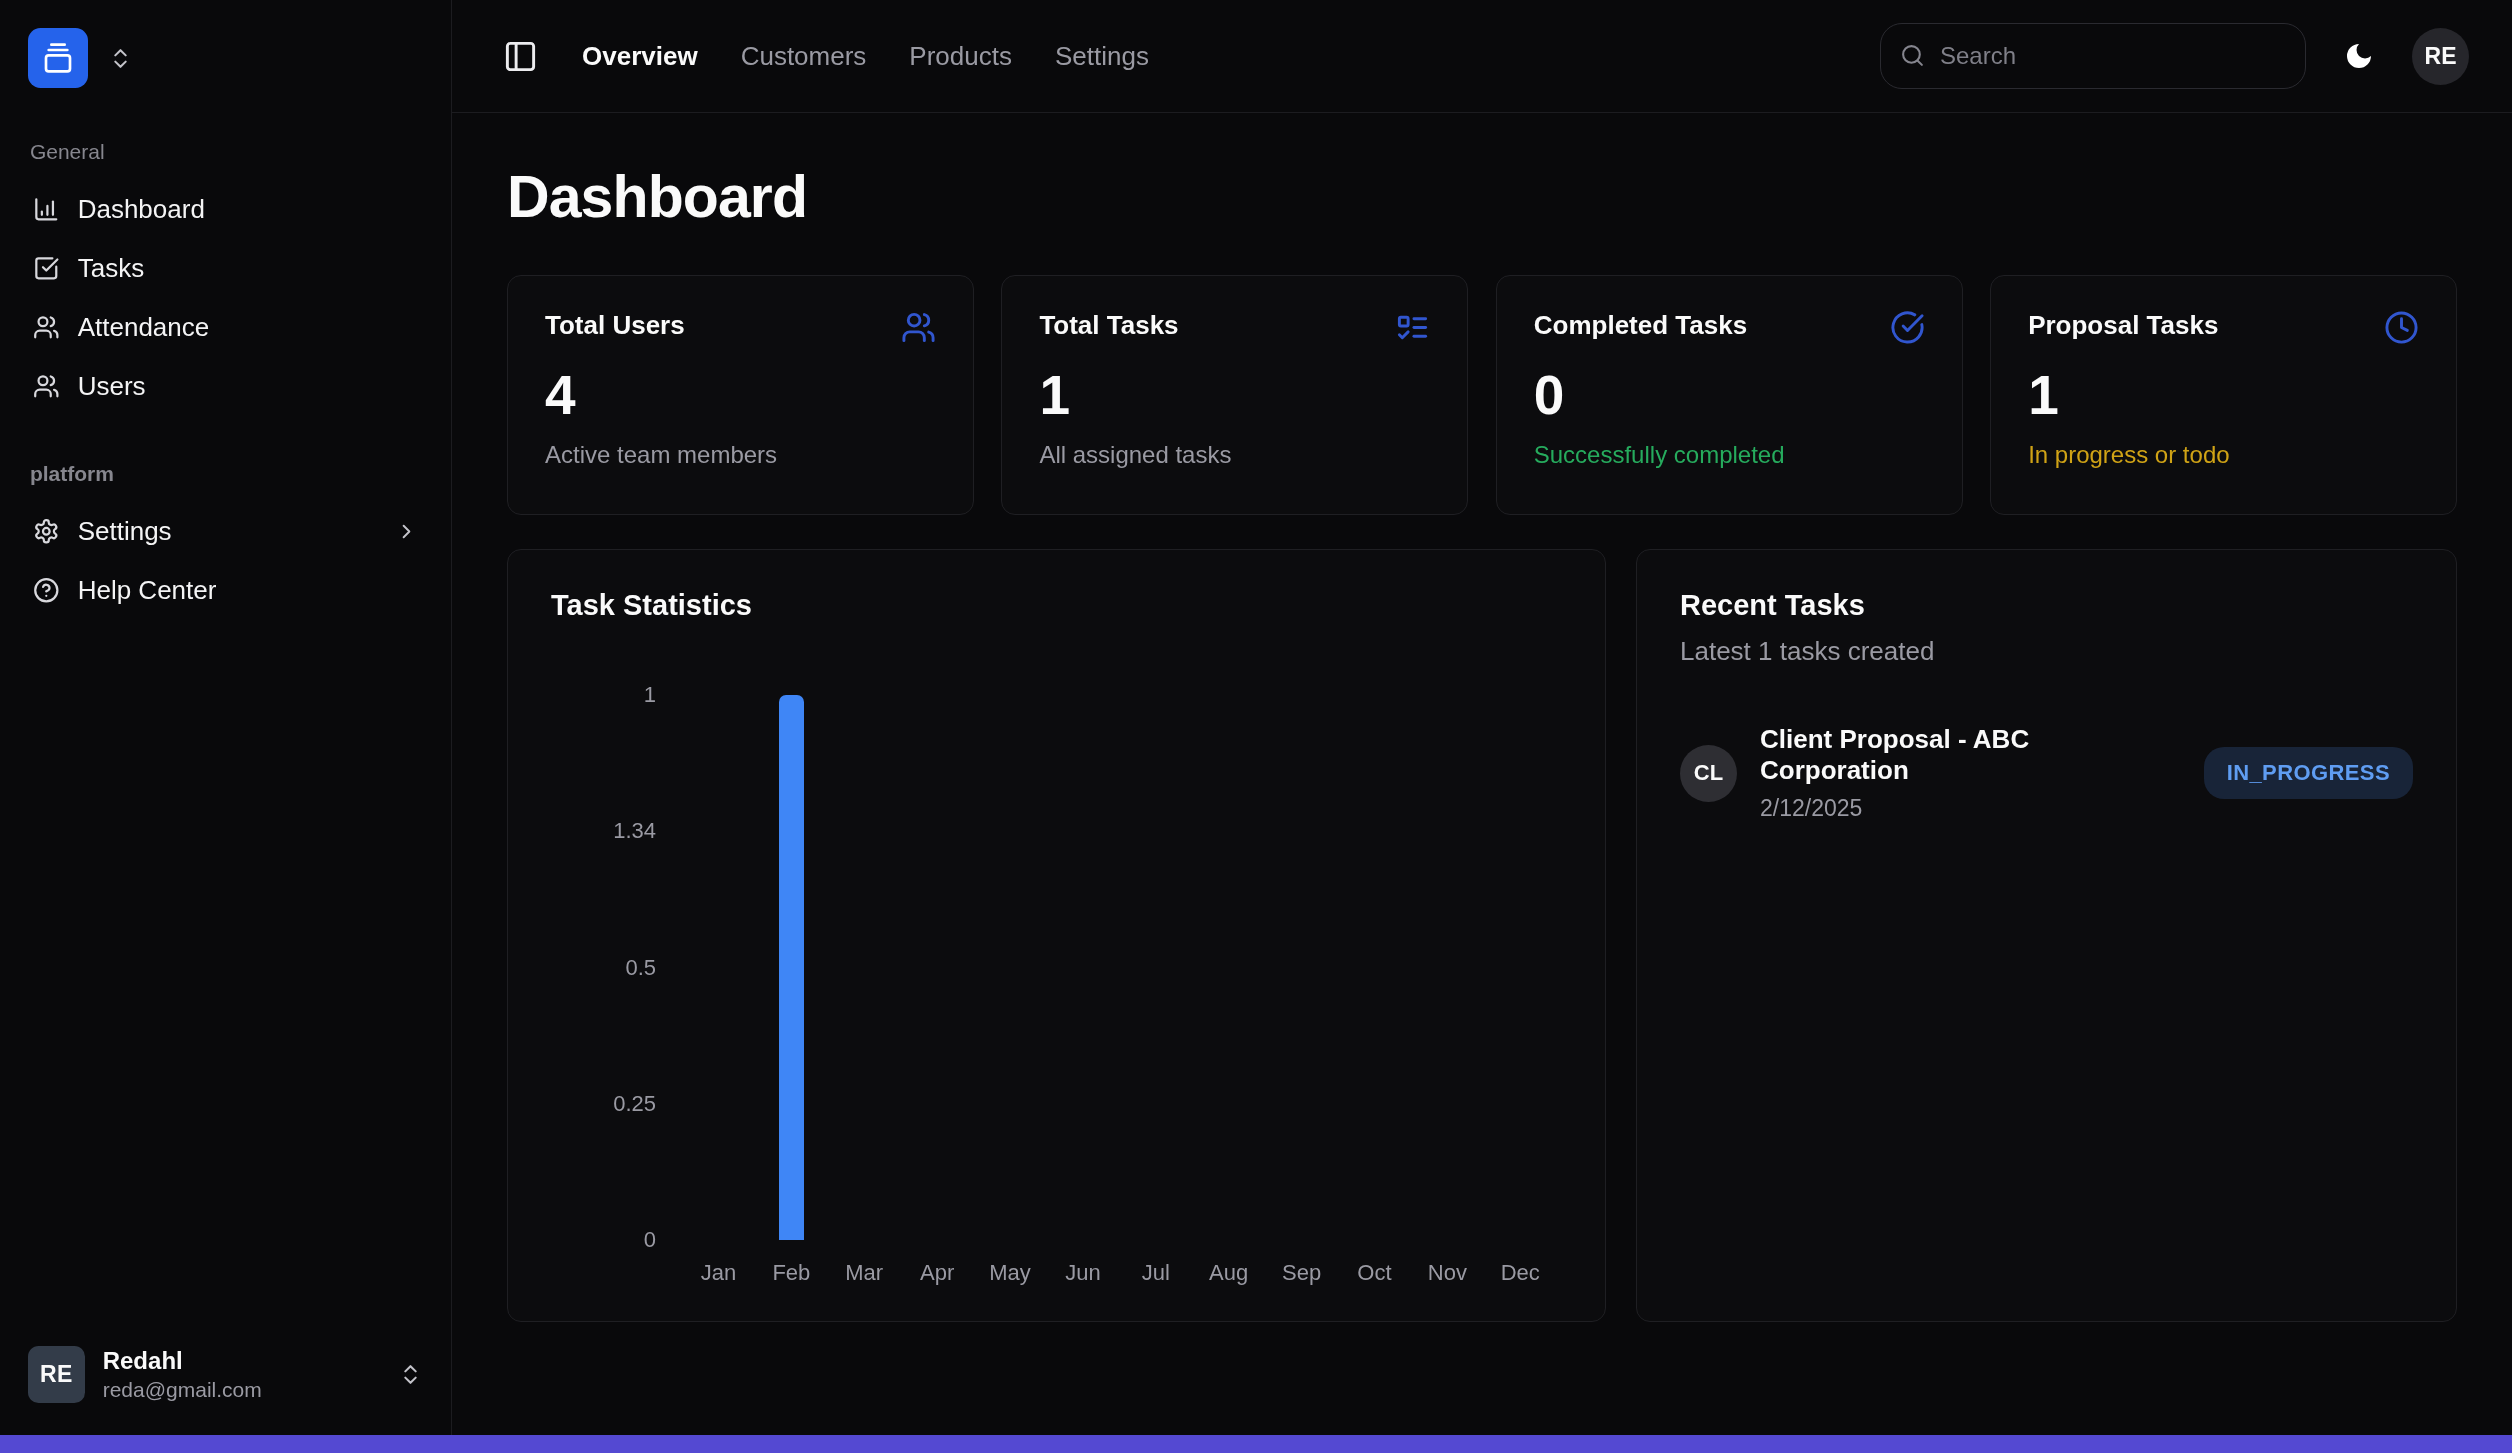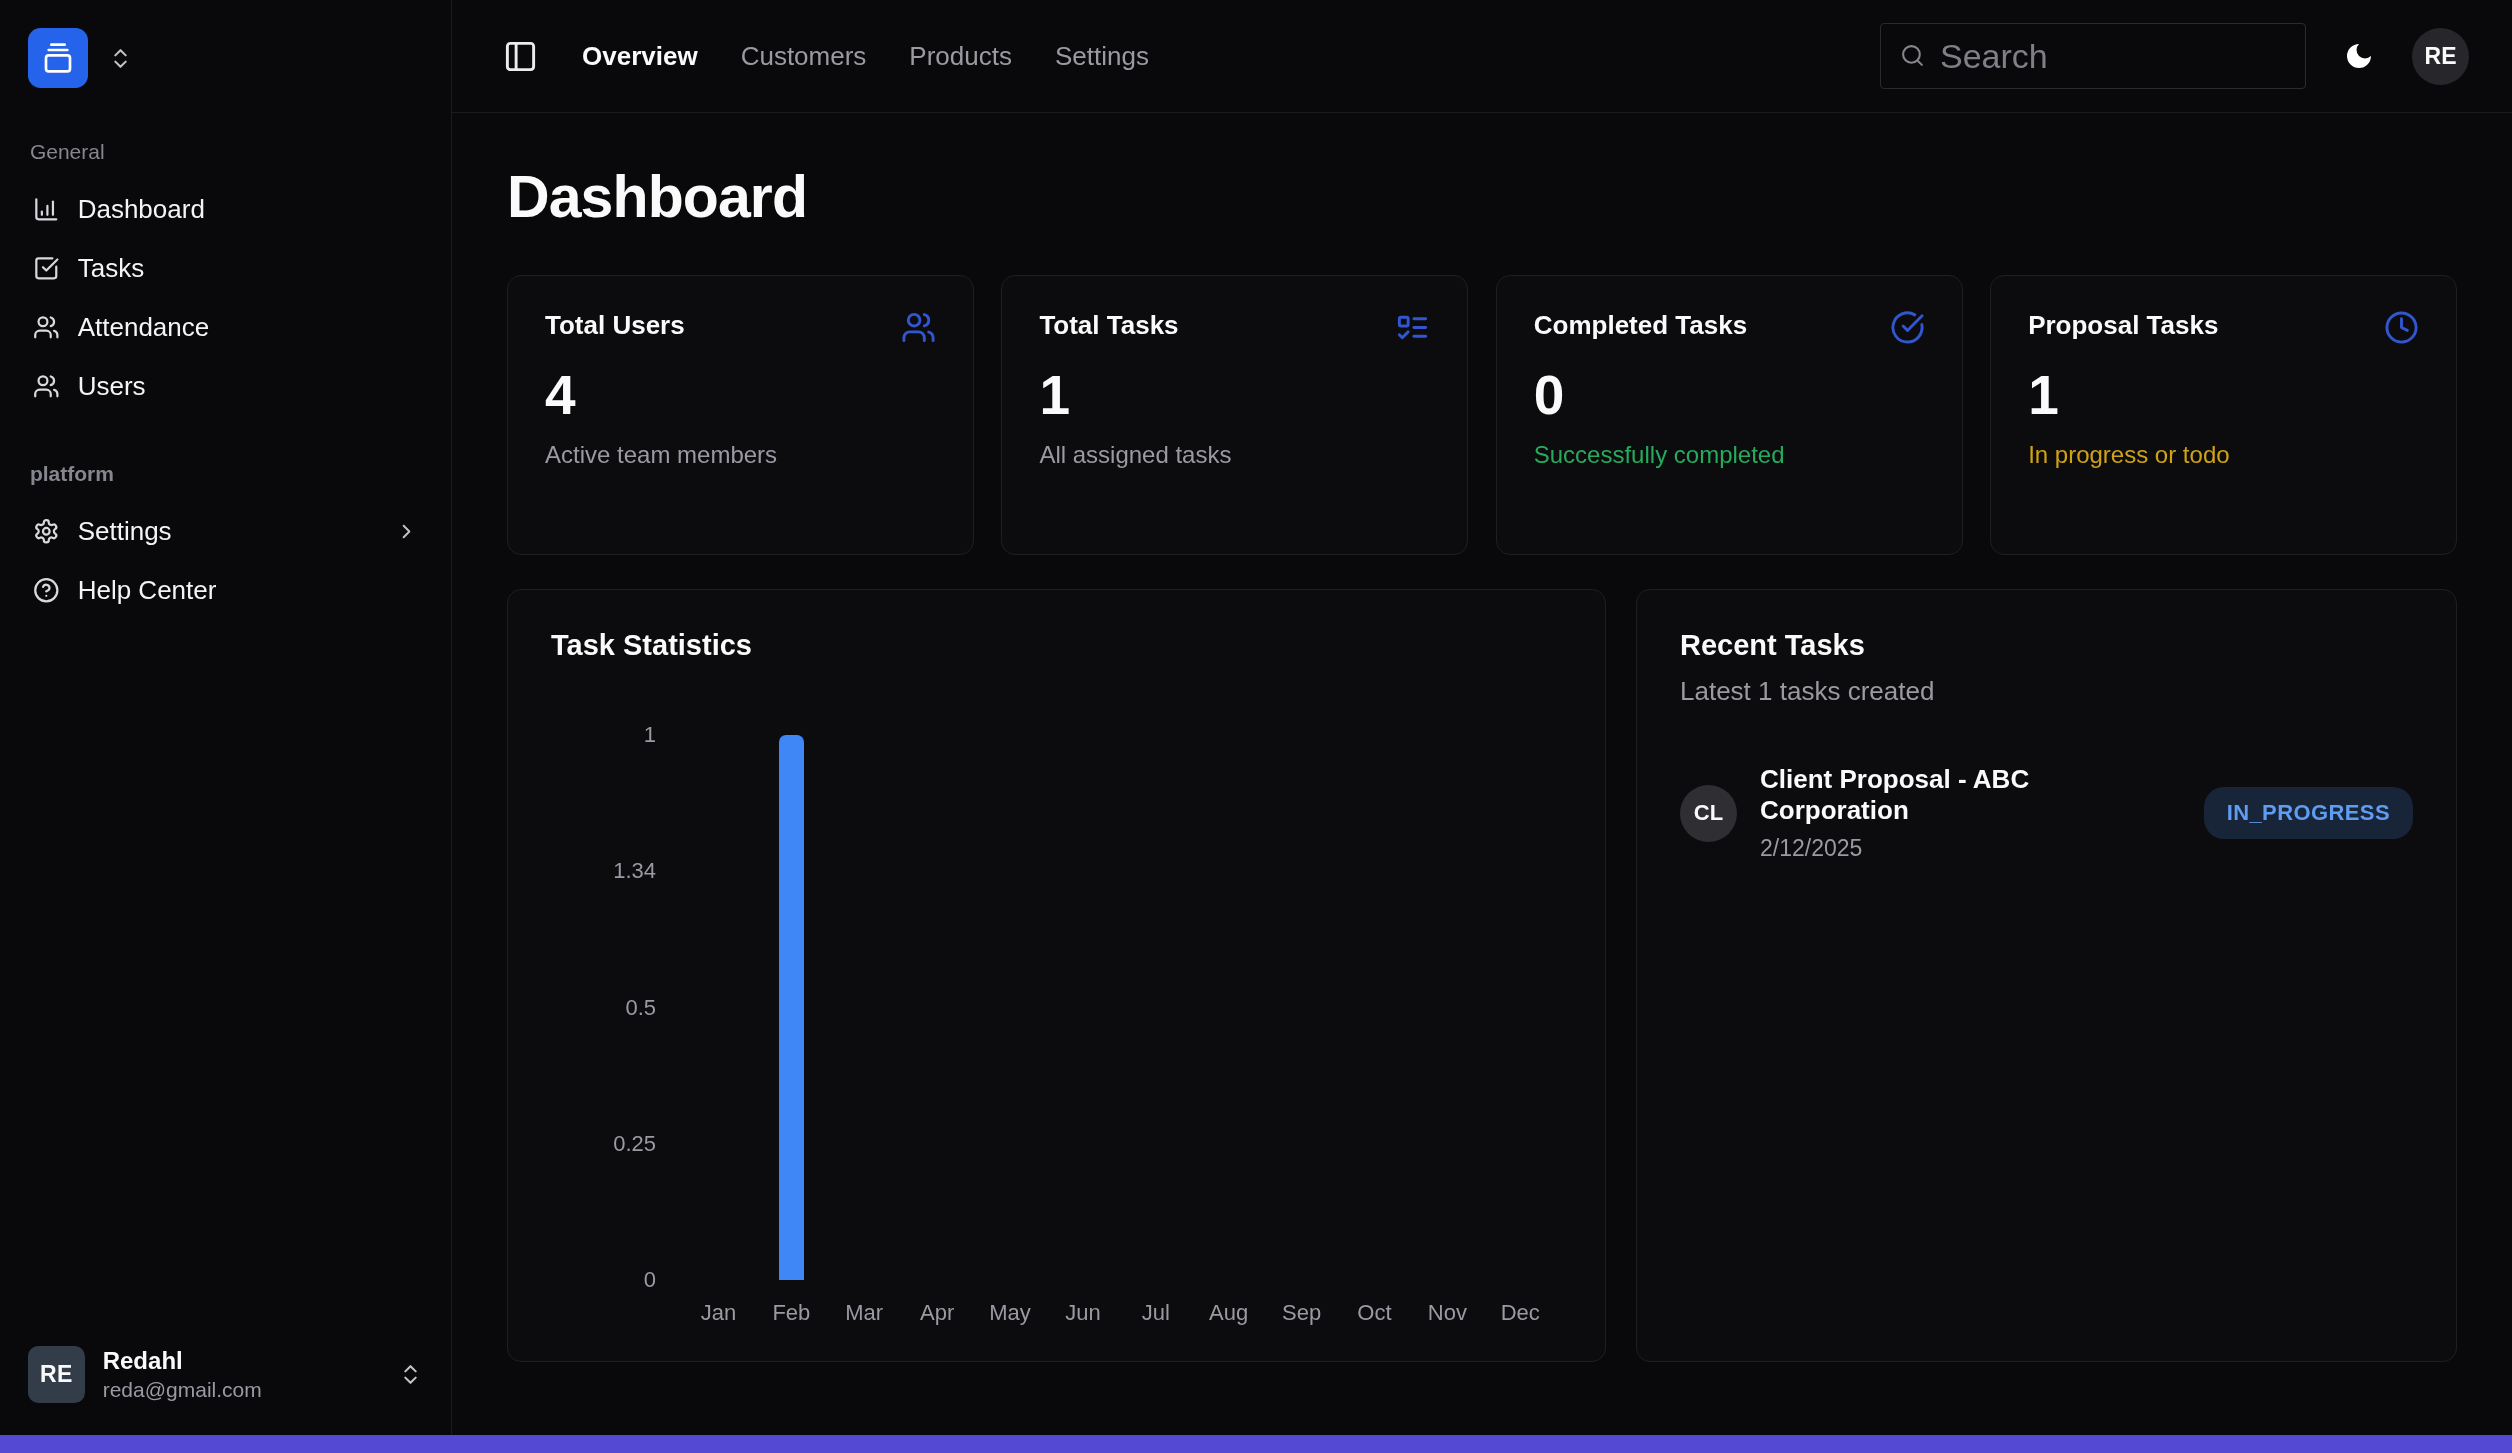--- a/index.html
+++ b/index.html
@@ -42,32 +42,32 @@
   
   .main{flex:1;display:flex;flex-direction:column;min-width:0}
   .topnav{height:113px;flex:none;border-bottom:0.9px solid var(--divider);display:flex;align-items:center;padding:0 43px 0 51px}
   .nav-toggle{background:none;border:none;cursor:pointer;width:35px;height:35px;color:#ececef;margin-right:44px}
   .tabs{display:flex;align-items:flex-start;gap:43px}
   .tab{font-size:26px;color:var(--muted);font-weight:500;cursor:pointer;background:none;border:none;font-family:inherit}
   .tab.active{color:var(--text);font-weight:600}
   .nav-right{margin-left:auto;display:flex;align-items:center;gap:37px}
   .search{position:relative;width:426px;height:66px}
   .search .icon{position:absolute;left:19.5px;top:20.4px;width:25px;height:25px;color:#85858e}
-  .search input{width:100%;height:100%;background:transparent;border:0.9px solid #2a2a30;border-radius:4px;color:var(--text);font-size:34px;font-family:inherit;padding:0 17.7px 0 59px;outline:none}
+  .search input{width:100%;height:100%;background:transparent;border:0.9px solid #2a2a30;border-radius:22px;color:var(--text);font-size:24px;font-family:inherit;padding:0 17.7px 0 59px;outline:none}
   .search input::placeholder{color:#7f7f88}
   .theme-toggle{background:none;border:none;cursor:pointer;width:32px;height:32px;color:#fff}
   .nav-avatar{width:57px;height:57px;border-radius:50%;background:#26262b;display:flex;align-items:center;justify-content:center;font-size:23px;font-weight:600;cursor:pointer}
 
   .content{flex:1;padding:0 55px;overflow:hidden}
   h1{font-size:59px;font-weight:800;letter-spacing:-0.9px;margin-top:50px}
 
   .card{background:var(--card-bg);border:0.9px solid var(--border);border-radius:14px}
 
   .stats{margin-top:44px;display:grid;grid-template-columns:repeat(4,1fr);gap:27.5px}
-  .stat-card{height:280px;padding:34px 37px}
+  .stat-card{height:240px;padding:34px 37px}
   .stat-head{display:flex;align-items:flex-start;justify-content:space-between}
   .stat-title{font-size:26px;font-weight:600}
   .stat-icon{width:35px;height:35px;color:var(--icon-blue)}
   .stat-value{font-size:55px;font-weight:700;line-height:1;margin-top:23px}
   .stat-sub{font-size:24px;margin-top:17.7px;color:var(--muted)}
   .stat-sub.success{color:var(--success)}
   .stat-sub.warning{color:var(--warning)}
 
   .panels{margin-top:34px;display:grid;grid-template-columns:1099px 821px;gap:30px}
   .panel-card{height:773px;padding:39px 43px}

